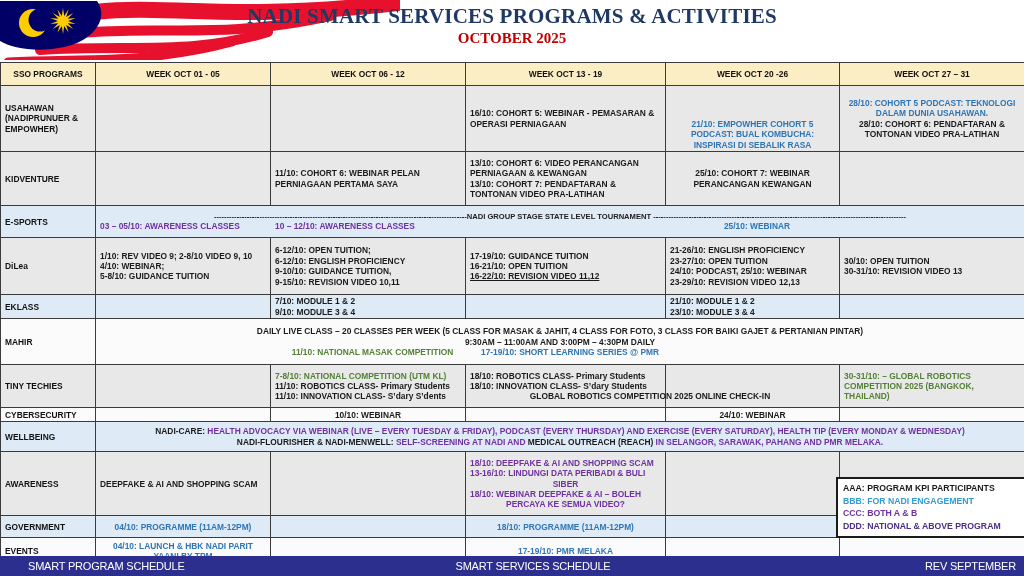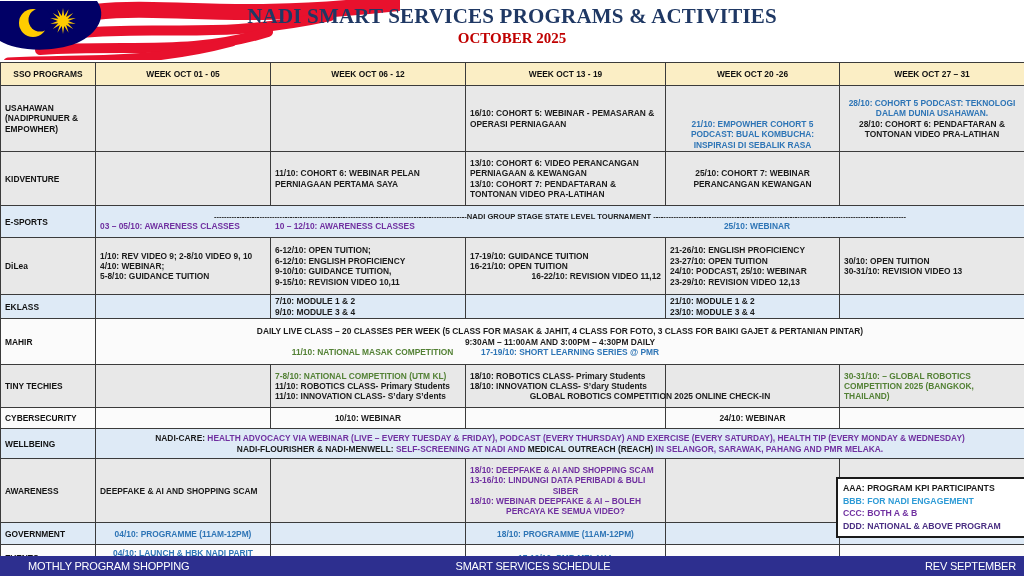--- a/index.html
+++ b/index.html
@@ -127,21 +127,21 @@
           </td>
           <td class="bg-gray">
             <div style="text-align: left; color: rgb(26, 26, 26);">6-12/10: OPEN TUITION;</div>
             <div style="text-align: left; color: rgb(26, 26, 26);">6-12/10: ENGLISH PROFICIENCY</div>
             <div style="text-align: left; color: rgb(26, 26, 26);">9-10/10: GUIDANCE TUITION,</div>
             <div style="text-align: left; color: rgb(26, 26, 26);">9-15/10: REVISION VIDEO 10,11</div>
           </td>
           <td class="bg-gray">
             <div style="text-align: left; color: rgb(26, 26, 26);">17-19/10: GUIDANCE TUITION</div>
             <div style="text-align: left; color: rgb(26, 26, 26);">16-21/10:  OPEN TUITION</div>
-            <div style="text-align: right; color: rgb(26, 26, 26);">16-22/10: REVISION VIDEO 11,12</div>
+            <div style="text-align: left; color: rgb(26, 26, 26); text-decoration: underline;">16-22/10: REVISION VIDEO 11,12</div>
           </td>
           <td class="bg-gray">
             <div style="text-align: left; color: rgb(26, 26, 26);">21-26/10: ENGLISH PROFICIENCY</div>
             <div style="text-align: left; color: rgb(26, 26, 26);">23-27/10: OPEN TUITION</div>
             <div style="text-align: left; color: rgb(26, 26, 26);">24/10: PODCAST, 25/10: WEBINAR</div>
             <div style="text-align: left; color: rgb(26, 26, 26);">23-29/10:  REVISION VIDEO 12,13</div>
           </td>
           <td class="bg-gray">
             <div style="text-align: left; color: rgb(26, 26, 26);">30/10: OPEN TUITION</div>
             <div style="text-align: left; color: rgb(26, 26, 26);">30-31/10:  REVISION VIDEO 13</div>
@@ -186,21 +186,21 @@
           <td class="bg-gray">
             <div style="text-align: left; color: rgb(26, 26, 26);">18/10: ROBOTICS CLASS- Primary Students</div>
             <div style="text-align: left; color: rgb(26, 26, 26);">18/10: INNOVATION CLASS- S’dary Students</div>
             <div style="text-align: center; width: 360px; white-space: nowrap; color: rgb(26, 26, 26);">GLOBAL ROBOTICS COMPETITION 2025 ONLINE CHECK-IN</div>
           </td>
           <td class="bg-gray"></td>
           <td class="bg-gray">
             <div style="text-align: left; color: rgb(83, 129, 53);">30-31/10: – GLOBAL ROBOTICS COMPETITION 2025 (BANGKOK, THAILAND)</div>
           </td>
         </tr>
-        <tr style="height: 21px; border-radius: 7px;">
+        <tr style="height: 14px; border-radius: 7px;">
           <td class="rowlabel bg-white">CYBERSECURITY</td>
           <td class="bg-white"></td>
           <td class="bg-white">
             <div style="text-align: center; color: rgb(26, 26, 26);">10/10: WEBINAR</div>
           </td>
           <td class="bg-white"></td>
           <td class="bg-white">
             <div style="text-align: center; color: rgb(26, 26, 26);">24/10: WEBINAR</div>
           </td>
           <td class="bg-white"></td>
@@ -256,17 +256,17 @@
   </table>
 
   <div class="legend" id="legend">
       <div style="color: rgb(26, 26, 26);">AAA: PROGRAM KPI PARTICIPANTS</div>
       <div style="color: rgb(46, 155, 214);">BBB:  FOR NADI ENGAGEMENT</div>
       <div style="color: rgb(112, 48, 160);">CCC:  BOTH  A &amp; B</div>
       <div style="color: rgb(74, 46, 131);">DDD: NATIONAL &amp; ABOVE PROGRAM</div>
     </div>
 
   <div class="footer">
-    <div class="fl">MOTHLY PROGRAM SHOPPING</div>
+    <div class="fl">SMART PROGRAM SCHEDULE</div>
     <div class="fc">SMART SERVICES SCHEDULE</div>
     <div class="fr">REV SEPTEMBER</div>
   </div>
 </div>
 
 </body></html>

